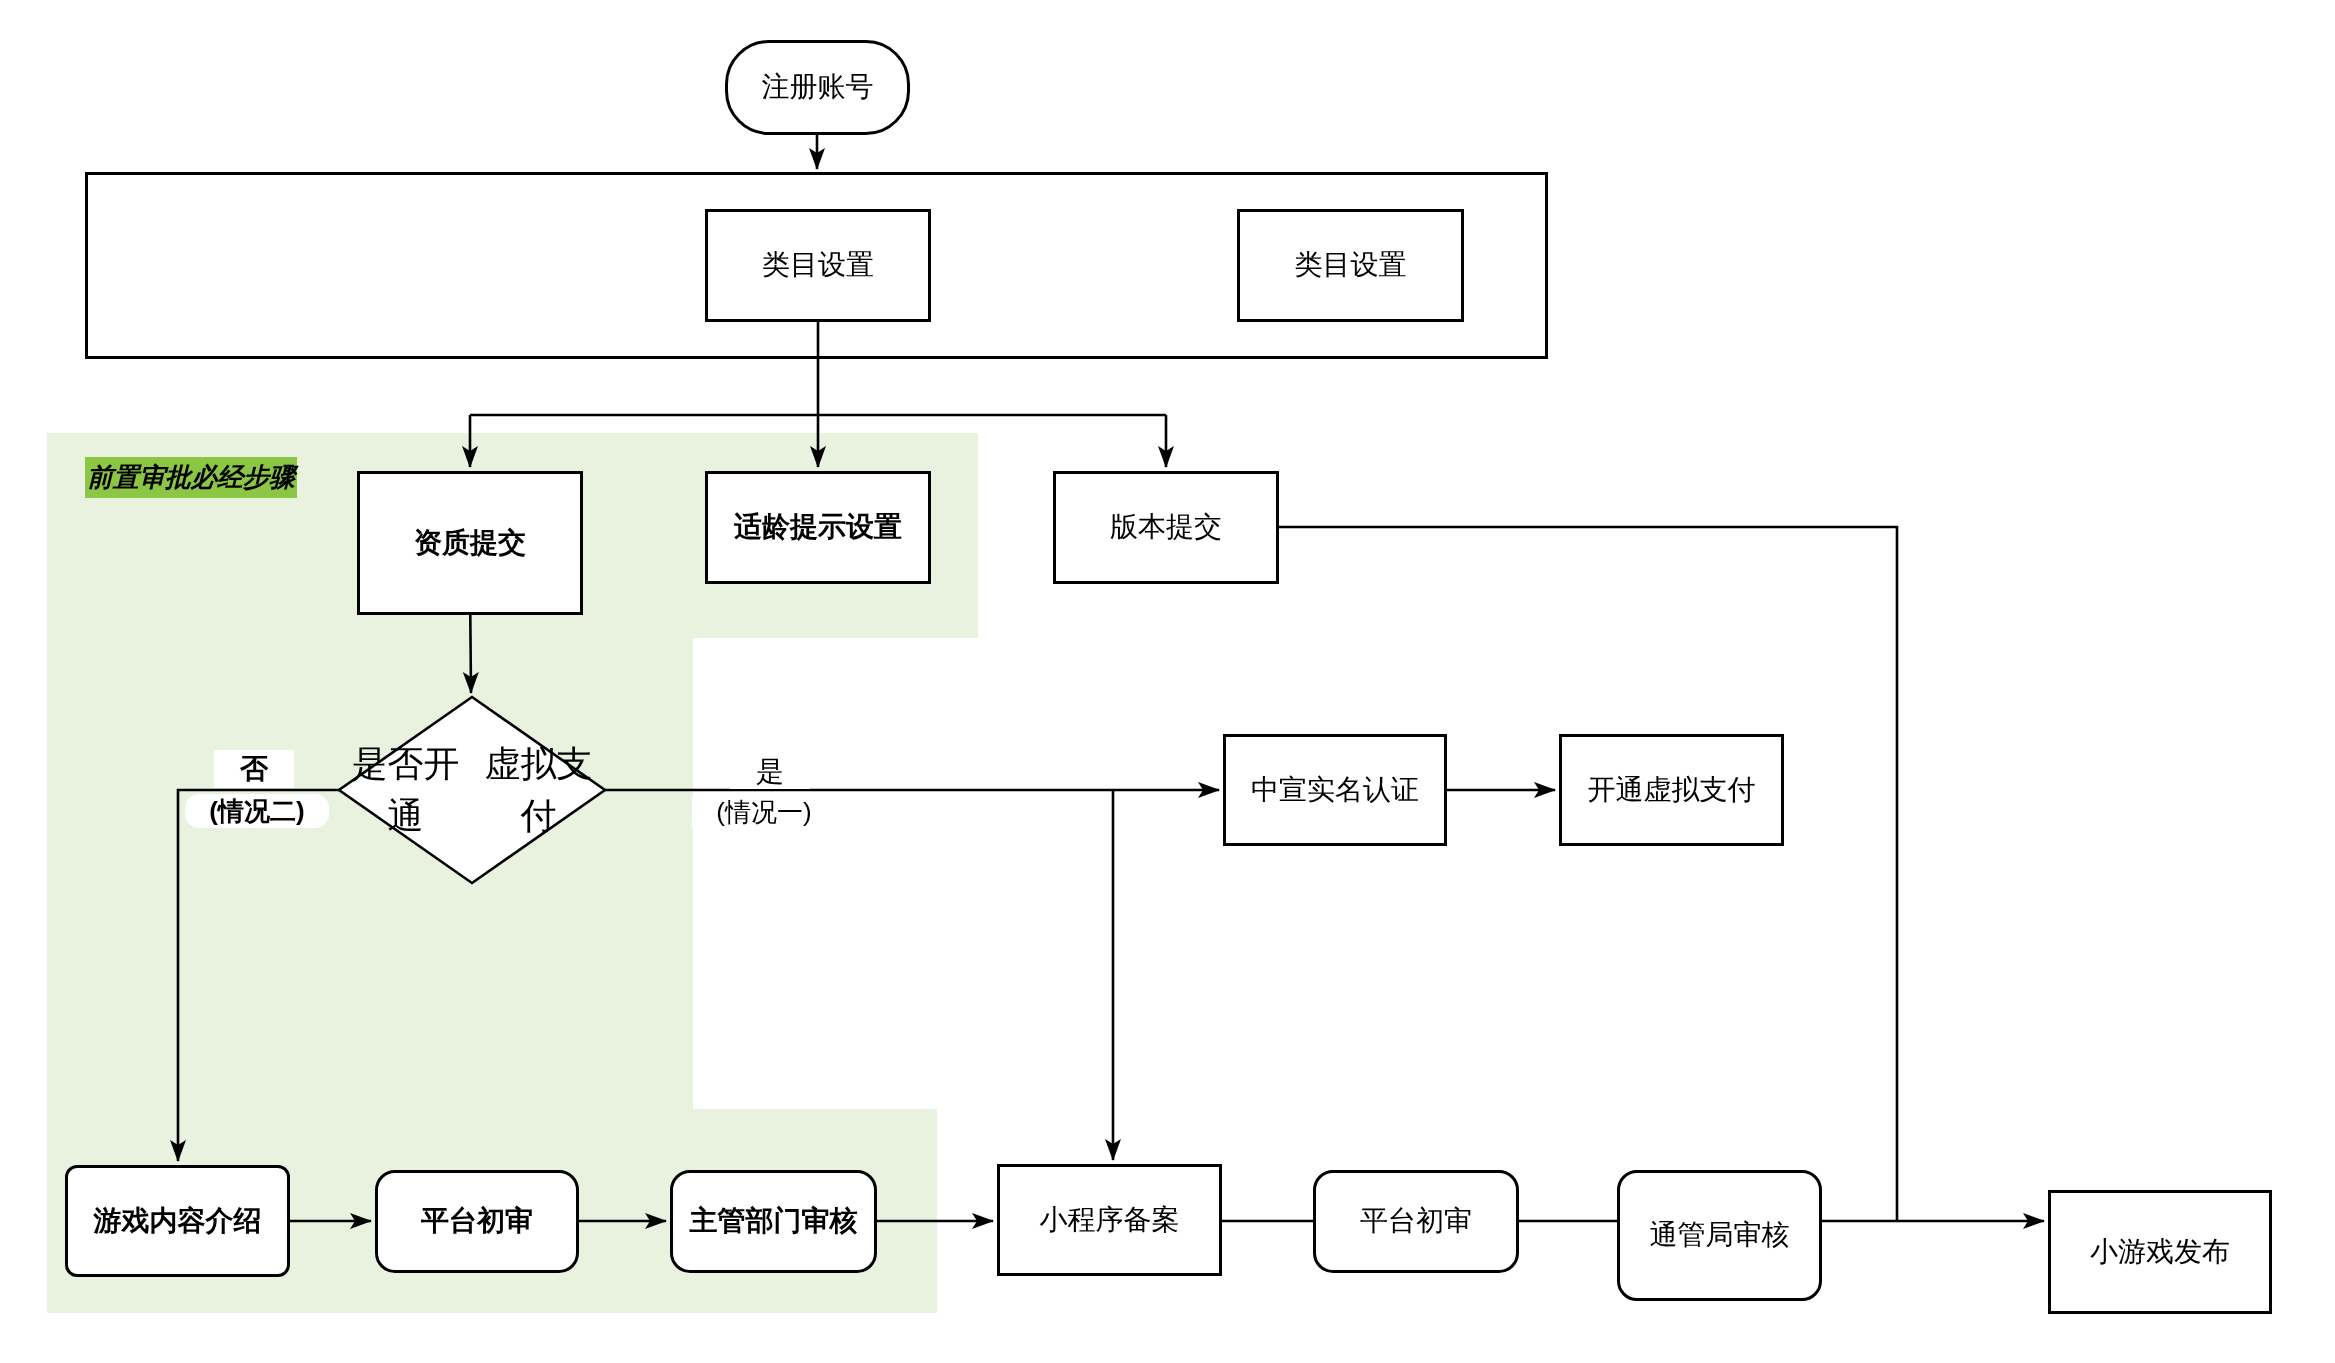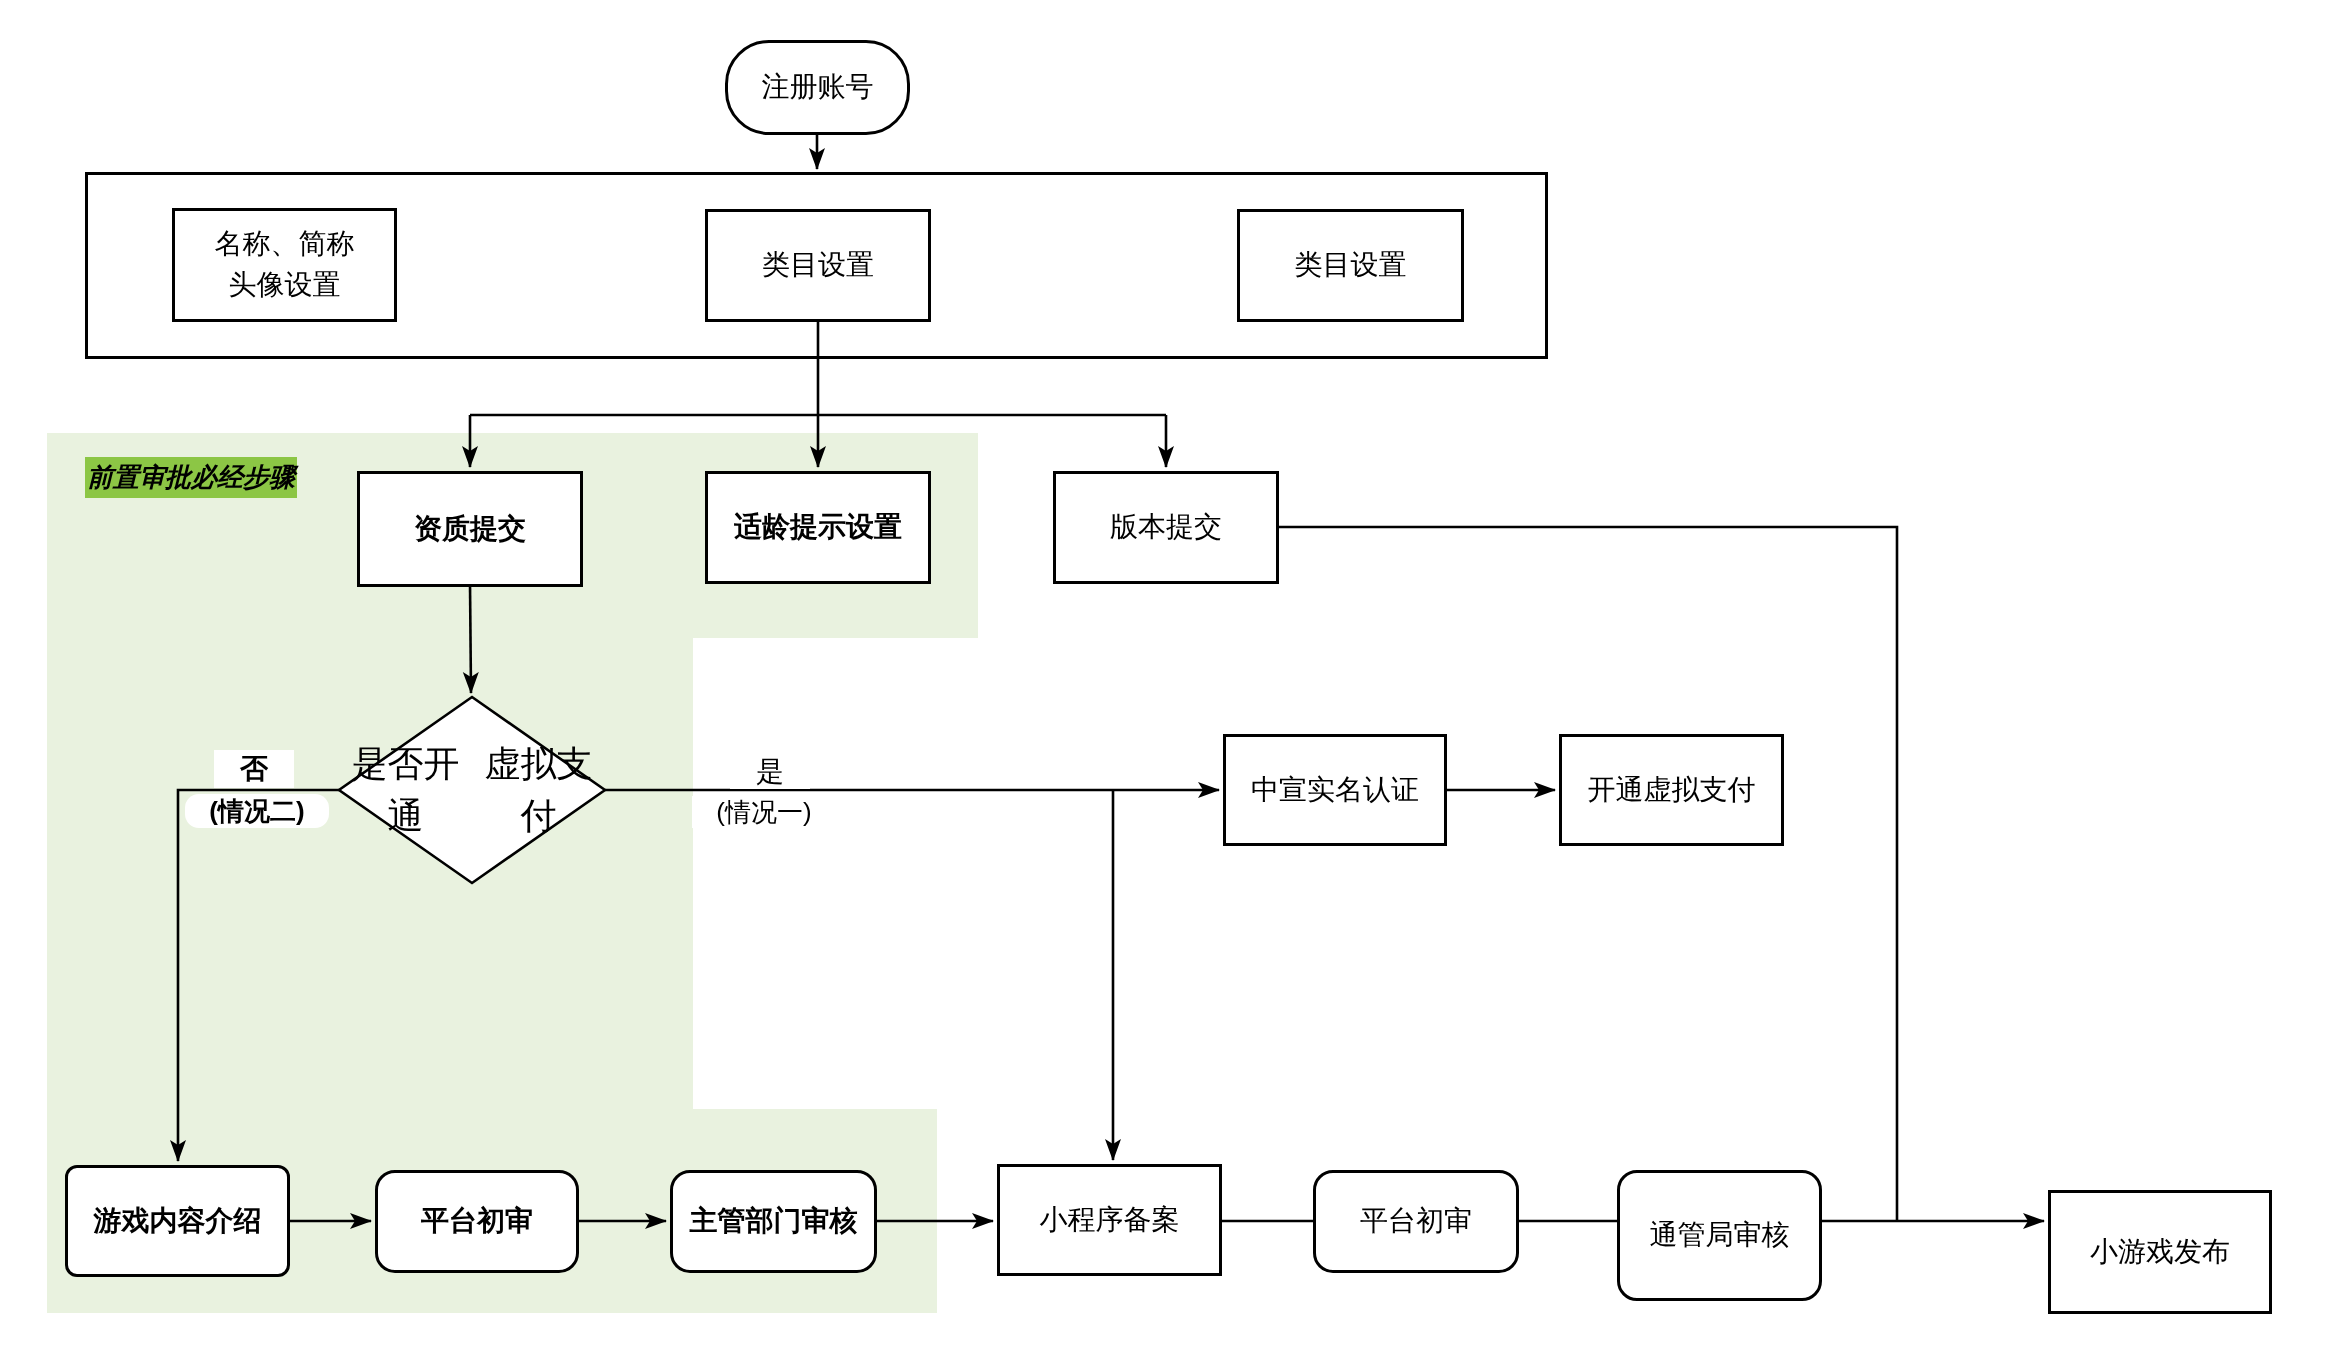--- a/index.html
+++ b/index.html
@@ -70,36 +70,32 @@
       <polygon points="472,697 605,790 472,883 339,790" fill="#fff"></polygon>
     </g>
   </svg>
 
   <div class="node pill" style="left:725px;top:40px;width:185px;height:95px;">
     <span>注册账号</span>
   </div>
 
   <div class="node ghost" style="left:85px;top:172px;width:1463px;height:187px;"></div>
 
-  <div class="node" style="left:172px;top:208px;width:225px;height:114px;">
-    <span>名称、简称</span>
-    <span>头像设置</span>
-  </div>
 
   <div class="node" style="left:705px;top:209px;width:226px;height:113px;">
     <span>类目设置</span>
   </div>
 
   <div class="node" style="left:1237px;top:209px;width:227px;height:113px;">
     <span>类目设置</span>
   </div>
 
   <div class="region-label" style="left:85px;top:457px;">前置审批必经步骤</div>
 
-  <div class="node bold" style="left:357px;top:471px;width:226px;height:116px;">
+  <div class="node bold" style="left:357px;top:471px;width:226px;height:144px;">
     <span>资质提交</span>
   </div>
 
   <div class="node bold" style="left:705px;top:471px;width:226px;height:113px;">
     <span>适龄提示设置</span>
   </div>
 
   <div class="node" style="left:1053px;top:471px;width:226px;height:113px;">
     <span>版本提交</span>
   </div>

